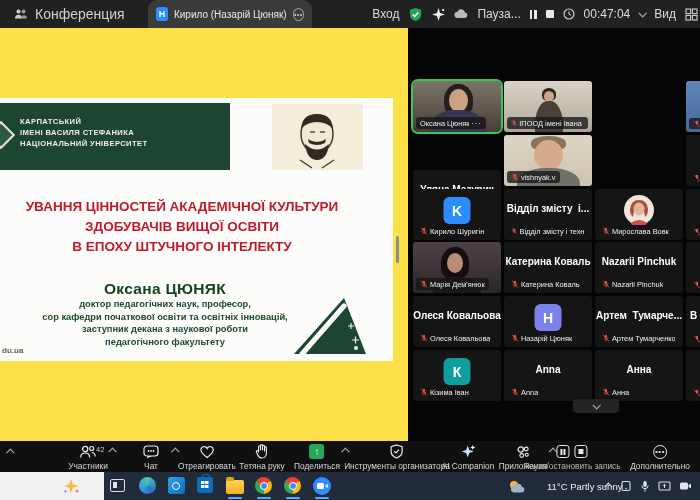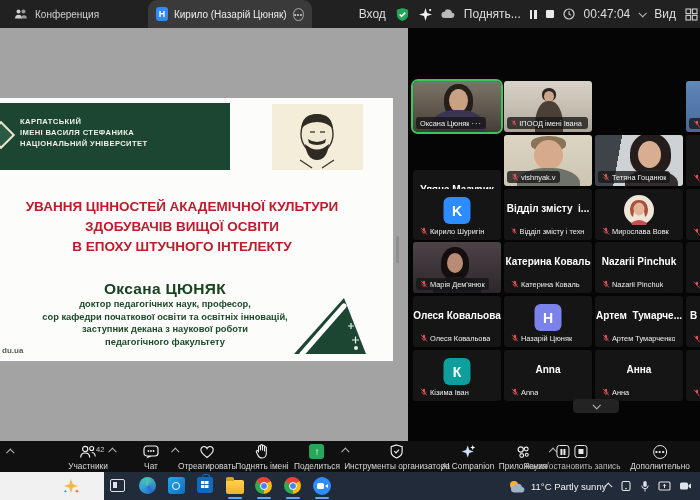--- a/index.html
+++ b/index.html
@@ -3,38 +3,38 @@
 <meta charset="utf-8">
 <style>
   * { margin:0; padding:0; box-sizing:border-box; }
   html,body { width:700px; height:500px; overflow:hidden; background:#000;
     font-family:"Liberation Sans", sans-serif; }
   #stage { position:relative; width:700px; height:500px; background:#050505; overflow:hidden; }
 
   
   #topbar { position:absolute; left:0; top:0; width:700px; height:28px; background:#212121; }
   .tb-left { position:absolute; left:14px; top:0; height:28px; display:flex; align-items:center; gap:7px; }
-  .tb-left span { font-size:10px; color:#d2d2d2; }
+  .tb-left span { font-size:14px; color:#d2d2d2; }
   .tab { position:absolute; left:148px; top:0; width:164px; height:28px; background:#3a3a3a;
     border-radius:9px 9px 0 0; display:flex; align-items:center; gap:6px; padding:0 8px; }
   .tab-badge { width:14px; height:14px; border-radius:3px; background:#2D8CFF; color:#fff;
     font-size:9px; font-weight:bold; display:flex; align-items:center; justify-content:center; }
   .tab-title { font-size:10px; color:#ececec; white-space:nowrap; flex:1; }
   .tab-more { width:13px; height:13px; border:1px solid #9a9a9a; border-radius:50%;
     color:#cfcfcf; font-size:7px; line-height:11px; text-align:center; letter-spacing:.5px; }
   .tb-right { position:absolute; right:2px; top:0; height:28px; display:flex; align-items:center; gap:9px; }
   .tb-right .txt { font-size:12px; color:#dedede; white-space:nowrap; }
   .pausebars { display:flex; gap:2px; } .pausebars i { width:2.4px; height:9px; background:#e9e9e9; }
   .stopsq { width:8px; height:8px; background:#e9e9e9; border-radius:1px; }
   .chev { width:6px; height:6px; border-right:1.4px solid #b9b9b9; border-bottom:1.4px solid #b9b9b9; display:inline-block; }
   .chev.down { transform:rotate(45deg) translateY(-1px); }
   .chev.up { transform:rotate(-135deg) translateY(-1px); }
 
   
-  #screenArea { position:absolute; left:0; top:28px; width:408px; height:413px; background:#a3a3a3; }
+  #screenArea { position:absolute; left:0; top:28px; width:408px; height:413px; background:#fde047; }
   #slide { position:absolute; left:0; top:70px; width:393px; height:263px; background:#fcfcfb; overflow:hidden; }
   #banner { position:absolute; left:0; top:5px; width:230px; height:67px; background:#1C4632; }
   #banner .emblem { position:absolute; left:-9px; top:22px; width:20px; height:20px;
     border:2px solid #e9e4d2; transform:rotate(45deg); background:#2a5a42; }
   #banner .ulines { position:absolute; left:20px; top:13px; }
   #banner .ulines div { color:#f2f0e8; font-size:7.6px; font-weight:bold; letter-spacing:.4px; line-height:11px; }
   #portrait { position:absolute; left:272px; top:6px; width:91px; height:66px; background:#f3edda; }
   #slideTitle { position:absolute; left:-18px; top:99px; width:400px; text-align:center; }
   #slideTitle div { color:#C01A2B; font-size:13.5px; font-weight:bold; line-height:20px; white-space:nowrap; }
   #speaker { position:absolute; left:-30px; top:182px; width:390px; text-align:center; }
@@ -103,21 +103,21 @@
   .recbtn b { width:5px; height:5px; background:#e8e8e8; }
   .morecirc { width:14px; height:14px; border:1.3px solid #e8e8e8; border-radius:50%;
     color:#e8e8e8; font-size:8px; line-height:11px; text-align:center; letter-spacing:.5px; }
   #tleftchev { position:absolute; left:8px; top:8px; }
 
   
   #taskbar { position:absolute; left:0; top:472px; width:700px; height:28px; background:#222b39; }
   #searchbox { position:absolute; left:0; top:0; width:104px; height:28px; background:#f1f1f1; }
   .tkicon { position:absolute; top:5px; width:18px; height:18px; }
   .underline { position:absolute; top:25px; width:14px; height:2px; background:#57a8ff; border-radius:1px; }
-  #weather { position:absolute; left:508px; top:0; height:28px; display:flex; align-items:center; gap:6px; }
+  #weather { position:absolute; left:508px; top:0; height:28px; display:flex; align-items:center; gap:22px; }
   #weather span { color:#f2f2f2; font-size:9.5px; white-space:nowrap; }
   #tray { position:absolute; left:606px; top:0; height:28px; display:flex; align-items:center; gap:8px; }
   .edge { width:17px; height:17px; border-radius:50%; background:conic-gradient(#49c3b1,#2a6ed1 40%,#35a3d9 70%,#49c3b1); }
   .chromeic { width:17px; height:17px; border-radius:50%;
     background:conic-gradient(from -60deg,#ea4335 0 33%,#fbbc05 33% 66%,#34a853 66% 100%); position:relative; }
   .chromeic::after { content:""; position:absolute; left:4.5px; top:4.5px; width:8px; height:8px;
     border-radius:50%; background:#4285f4; border:1.6px solid #fff; box-sizing:border-box; }
   .outlook { width:17px; height:17px; border-radius:3px; background:linear-gradient(135deg,#28a8ea,#0f6cbd); position:relative; }
   .outlook::after { content:""; position:absolute; left:4px; top:4.5px; width:8px; height:8px;
     border:1.8px solid #fff; border-radius:50%; box-sizing:border-box; }
@@ -162,21 +162,21 @@
         <path d="M8 1 L14 3 V8 q0 5-6 7 q-6-2-6-7 V3z" fill="#22A559"></path>
         <path d="M5 8 l2 2 l4-4" stroke="#fff" stroke-width="1.6" fill="none"></path>
       </svg>
       <svg width="13" height="13" viewBox="0 0 14 14">
         <path d="M7 0 L8.6 5.4 L14 7 L8.6 8.6 L7 14 L5.4 8.6 L0 7 L5.4 5.4 Z" fill="#f2f2f2"></path>
         <circle cx="12" cy="2.2" r="1.2" fill="#f2f2f2"></circle>
       </svg>
       <svg width="14" height="10" viewBox="0 0 16 11">
         <path d="M4 10 a3.5 3.5 0 0 1 0-7 a4.5 4.5 0 0 1 8.6 1 a3 3 0 0 1-.6 6z" fill="#b9b9b9"></path>
       </svg>
-      <span class="txt">Поднять...</span>
+      <span class="txt">Пауза...</span>
       <span class="pausebars">
           <i></i>
           <i></i>
         </span>
       <span class="stopsq"></span>
       <svg width="12" height="12" viewBox="0 0 12 12">
         <circle cx="6" cy="6" r="5" stroke="#cfcfcf" stroke-width="1.2" fill="none"></circle>
         <path d="M6 3.2 V6 l2 1.4" stroke="#cfcfcf" stroke-width="1.1" fill="none"></path>
       </svg>
       <span class="txt">00:47:04</span>
@@ -295,35 +295,20 @@
       </div>
     <div class="pill">
       <svg width="8" height="8" viewBox="0 0 10 10">
           <rect x="3.6" y="1" width="2.8" height="4.6" rx="1.4" fill="#E05252"></rect>
           <path d="M2.4 4.6 a2.6 2.6 0 0 0 5.2 0 M5 7.2 V9" stroke="#E05252" stroke-width=".9" fill="none"></path>
           <line x1="1.4" y1="1" x2="8.6" y2="9.2" stroke="#E05252" stroke-width="1.1"></line>
         </svg>
       <span>vishnyak.v</span>
     </div>
   </div>
-  <div class="tile" style="left:595px; top:135px;">
-    <div class="vid v-hotsaniuk">
-        <div class="hair"></div>
-        <div class="face"></div>
-        <div class="torso"></div>
-      </div>
-    <div class="pill">
-      <svg width="8" height="8" viewBox="0 0 10 10">
-          <rect x="3.6" y="1" width="2.8" height="4.6" rx="1.4" fill="#E05252"></rect>
-          <path d="M2.4 4.6 a2.6 2.6 0 0 0 5.2 0 M5 7.2 V9" stroke="#E05252" stroke-width=".9" fill="none"></path>
-          <line x1="1.4" y1="1" x2="8.6" y2="9.2" stroke="#E05252" stroke-width="1.1"></line>
-        </svg>
-      <span>Тетяна Гоцанюк</span>
-    </div>
-  </div>
   <div class="tile" style="left:686px; top:135px;">
     <div class="pill">
       <svg width="8" height="8" viewBox="0 0 10 10">
           <rect x="3.6" y="1" width="2.8" height="4.6" rx="1.4" fill="#E05252"></rect>
           <line x1="1.4" y1="1" x2="8.6" y2="9.2" stroke="#E05252" stroke-width="1.1"></line>
         </svg>
     </div>
   </div>
 
   <div class="tile" style="left:413px; top:189px;">
@@ -547,21 +532,21 @@
         </div>
       <div class="tlabel">Отреагировать</div>
     </div>
 
     <div class="titem" style="left:262px;">
       <div class="ticon">
           <svg width="13" height="15" viewBox="0 0 13 15">
         <path d="M3.2 7 V2.8 a1 1 0 0 1 2 0 V6 M5.2 5.8 V1.6 a1 1 0 0 1 2 0 V6 M7.2 6 V2.2 a1 1 0 0 1 2 0 V7 M9.2 7 V3.6 a.9.9 0 0 1 1.8 0 V9 q0 5-4.3 5 q-3 0-4.2-3 L1 8 a1 1 0 0 1 1.8-.9 l.4 1" stroke="#eee" stroke-width="1.1" fill="none" stroke-linecap="round"></path>
           </svg>
         </div>
-      <div class="tlabel">Поднять імені</div>
+      <div class="tlabel">Тетяна руку</div>
     </div>
 
     <div class="titem" style="left:317px;">
       <div class="ticon">
           <div class="sharebox">↑</div>
         </div>
       <div class="tlabel">Поделиться</div>
       <span class="tchev chev up" style="left:calc(50% + 26px);"></span>
     </div>
 

